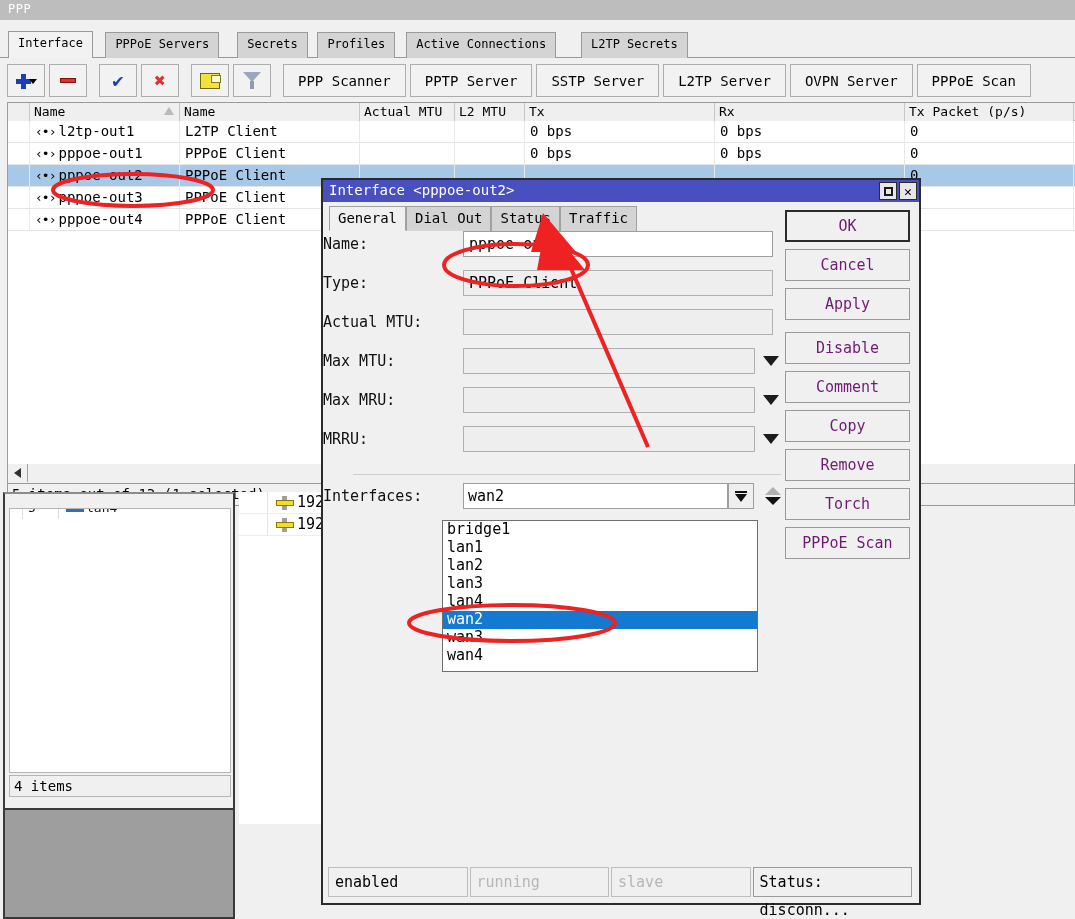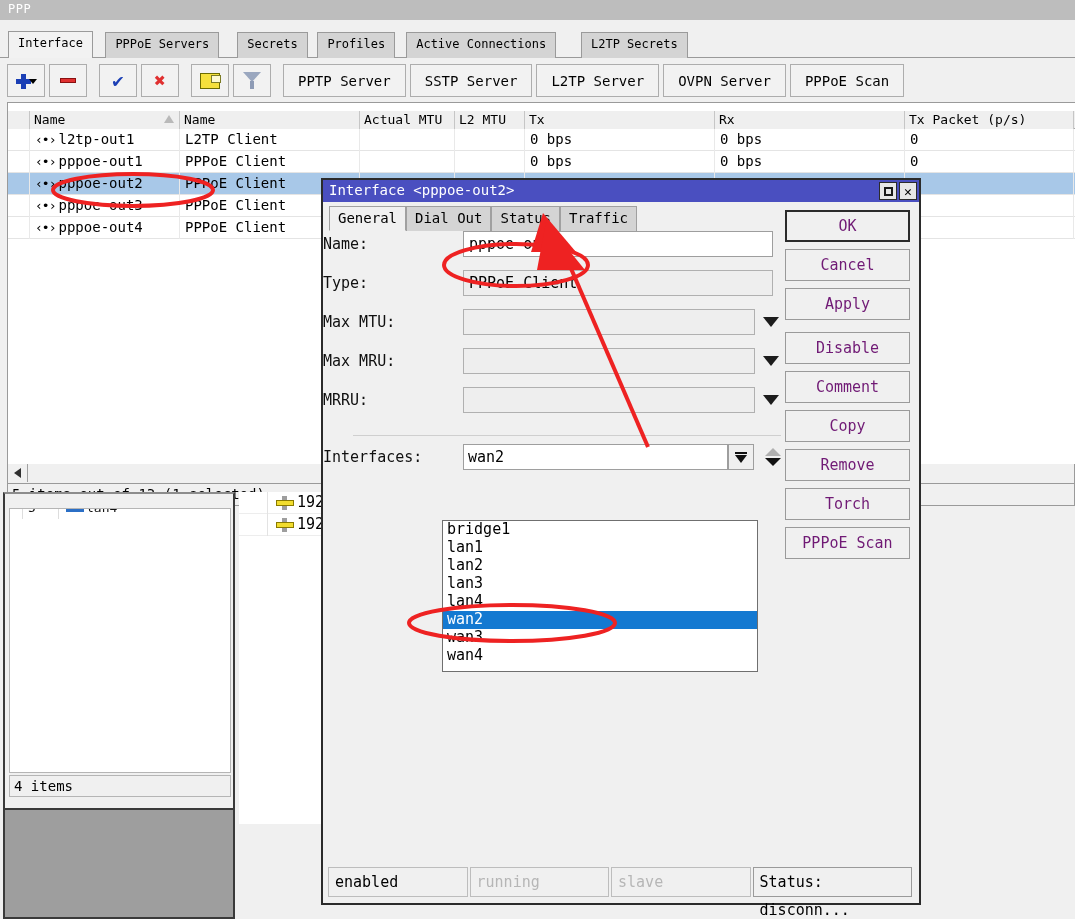--- a/index.html
+++ b/index.html
@@ -85,21 +85,21 @@
   .ico-funnel .f-stem { position:absolute; left:7px; top:9px; width:4px;height:8px;background:#8e9bb5;}
 
   
   .grid {
     position: absolute; left: 7px; top: 82px; width: 1068px; height: 362px;
     background: #ffffff;
     border-top: 1px solid #9a9a9a;
     border-left: 1px solid #9a9a9a;
     overflow: hidden;
   }
-  .ghead { display: flex; height: 18px; background: #efefef; border-bottom: 1px solid #a8a8a8; margin-top: 8px; }
+  .ghead { display: flex; height: 18px; background: #efefef; border-bottom: 1px solid #a8a8a8; }
   .gh {
     position: relative; height: 18px; line-height: 17px; font-size: 13px;
     padding: 0 4px; border-right: 1px solid #c6c6c6; background: #efefef;
     white-space: nowrap; overflow: hidden;
   }
   .gh .sortmark { position:absolute; right:5px; top:4px; width:0;height:0;
     border-left:5px solid transparent;border-right:5px solid transparent;border-bottom:8px solid #b9b9b9;}
   .grow { display: flex; height: 22px; border-bottom: 1px solid #e4e4e4; background:#fff; }
   .grow.sel { background: #a8c8e8; }
   .gc {
@@ -285,20 +285,22 @@
           </div><div class="tbtn icon">
             <span class="ico-x">✖</span>
           </div><div class="tbtn icon" style="margin-left: 8px;">
             <span class="ico-note"></span>
           </div><div class="tbtn icon">
             <span class="ico-funnel">
               <span class="f-top"></span>
               <span class="f-stem"></span>
             </span>
           </div><span class="tb-sep"></span><div class="tbtn text">
+            <span>PPP Scanner</span>
+          </div><div class="tbtn text">
             <span>PPTP Server</span>
           </div><div class="tbtn text">
             <span>SSTP Server</span>
           </div><div class="tbtn text">
             <span>L2TP Server</span>
           </div><div class="tbtn text">
             <span>OVPN Server</span>
           </div><div class="tbtn text">
             <span>PPPoE Scan</span>
           </div></div>
@@ -438,20 +440,24 @@
     <div class="dlg-form" id="dform">
         <div class="frow">
           <div class="flabel">Name:</div>
           <div class="finput editable"><span>pppoe-out2</span></div>
         </div>
         <div class="frow">
           <div class="flabel">Type:</div>
           <div class="finput"><span>PPPoE Client</span></div>
         </div>
         <div class="frow">
+          <div class="flabel">Actual MTU:</div>
+          <div class="finput"><span></span></div>
+        </div>
+        <div class="frow">
           <div class="flabel">Max MTU:</div>
           <div class="finput wide"><span></span></div>
           <div class="fcaret"></div>
         </div>
         <div class="frow">
           <div class="flabel">Max MRU:</div>
           <div class="finput wide"><span></span></div>
           <div class="fcaret"></div>
         </div>
         <div class="frow">

